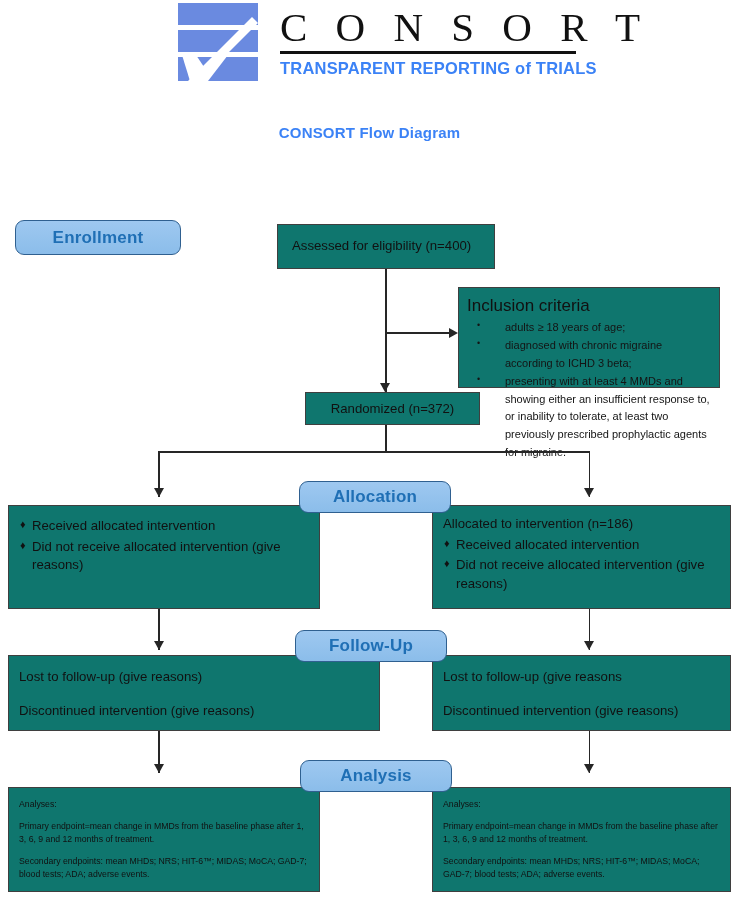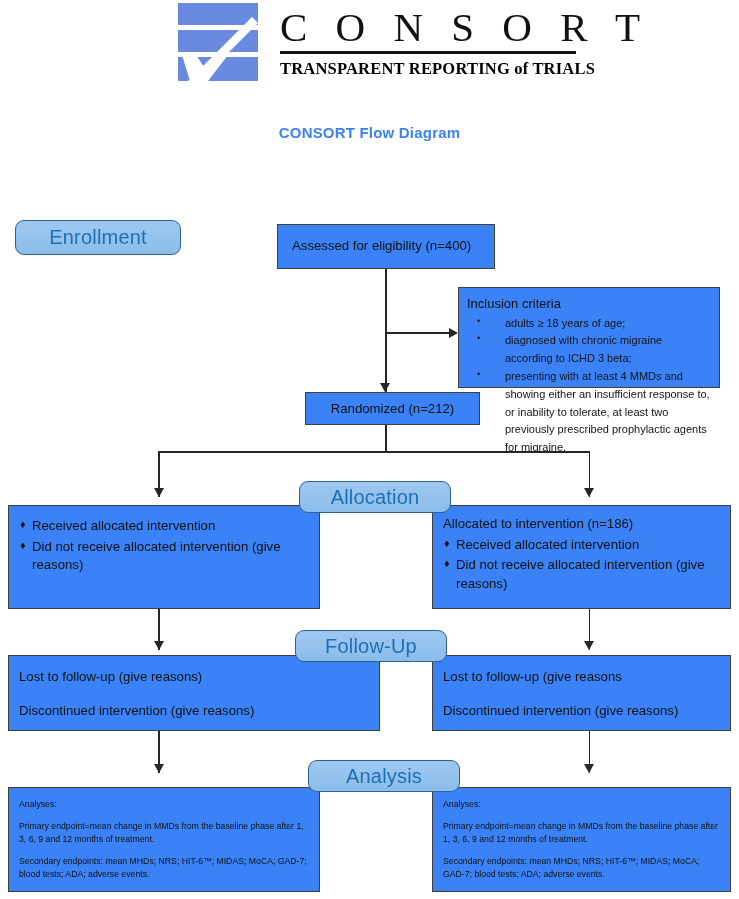--- a/index.html
+++ b/index.html
@@ -32,54 +32,54 @@
     letter-spacing: 9px;
     line-height: 44px;
     color: #111;
     white-space: nowrap;
   }
   .logo-rule {
     height: 3px; background: #111; margin-top: 2px; margin-bottom: 5px;
     width: 296px;
   }
   .logo-sub {
-    font-family: Liberation Serif, serif;
+    font-family: Liberation Sans, sans-serif;
     font-weight: bold;
     font-size: 16.5px;
     letter-spacing: 0.2px;
-    color: #000000;
+    color: #3b82f6;
     white-space: nowrap;
   }
 
   .diagram-title {
     position: absolute; left: 0; top: 124px; width: 739px;
     text-align: center;
     font-size: 15px; font-weight: bold; color: #3b82f6;
     letter-spacing: 0.2px;
   }
 
   
   .box {
     position: absolute;
     border: 1.3px solid #3f3f3f;
-    background: #3b82f6;
+    background: #0f766e;
     font-size: 13.2px;
     line-height: 1.42;
     color: #111;
   }
   .box .inner { padding: 9px 11px; }
 
   .badge {
     position: absolute;
     border: 1.4px solid #2f6090;
     border-radius: 9px;
     background: linear-gradient(#9ec8f0, #8bbdea);
     color: #1f6fb5;
-    font-weight: normal;
-    font-size: 20px;
+    font-weight: bold;
+    font-size: 17px;
     display: flex; align-items: center; justify-content: center;
     z-index: 6;
     letter-spacing: 0.2px;
   }
 
   
   .ln { position: absolute; background: #262626; z-index: 1; }
   .ln.v { width: 1.6px; }
   .ln.h { height: 1.6px; }
   .arrow-d {
@@ -110,21 +110,21 @@
   ul.dots { list-style: none; margin: 3px 0 0 0; padding: 0; }
   ul.dots > li {
     position: relative; padding-left: 38px;
     font-size: 11px; line-height: 1.62; color: #141414;
   }
   ul.dots > li::before {
     content: "\2022";
     position: absolute; left: 10px; top: -1px; font-size: 9px;
   }
 
-  .crit-title { font-size: 13px; line-height: 1.2; }
+  .crit-title { font-size: 17px; line-height: 1.2; }
 
   .small-txt { font-size: 8.7px; line-height: 1.5; }
   .small-txt p { margin: 0 0 9px 0; }
   .small-txt p:last-child { margin-bottom: 0; }
 </style>
 </head>
 <body>
 
 <div class="stage">
 
@@ -168,21 +168,21 @@
       <div class="crit-title">Inclusion criteria</div>
       <ul class="dots">
         <li>adults ≥ 18 years of age;</li>
         <li>diagnosed with chronic migraine according to ICHD 3 beta;</li>
         <li>presenting with at least 4 MMDs and showing either an insufficient response to, or inability to tolerate, at least two previously prescribed prophylactic agents for migraine.</li>
       </ul>
     </div>
   </div>
 
   <div class="box" style="left:305px; top:392px; width:175px; height:33px;">
-    <div class="inner" style="padding:7px 10px; text-align:center;">Randomized (n=212)</div>
+    <div class="inner" style="padding:7px 10px; text-align:center;">Randomized (n=372)</div>
   </div>
 
   <div class="ln v" style="left:385px; top:425px; height:26px;"></div>
   <div class="ln h" style="left:158px; top:451px; width:432px;"></div>
   <div class="ln v" style="left:158px; top:451px; height:46px;"></div>
   <div class="ln v" style="left:588.5px; top:451px; height:46px;"></div>
   <div class="arrow-d" style="left:153.8px; top:488px;"></div>
   <div class="arrow-d" style="left:584.3px; top:488px;"></div>
 
   <div class="badge" style="left:299px; top:481px; width:152px; height:32px;">Allocation</div>
@@ -227,21 +227,21 @@
       <div style="height:15px;"></div>
       <div>Discontinued intervention (give reasons)</div>
     </div>
   </div>
 
   <div class="ln v" style="left:158px; top:731px; height:42px;"></div>
   <div class="arrow-d" style="left:153.8px; top:764px;"></div>
   <div class="ln v" style="left:588.5px; top:731px; height:42px;"></div>
   <div class="arrow-d" style="left:584.3px; top:764px;"></div>
 
-  <div class="badge" style="left:308px; top:760px; width:152px; height:32px;">Analysis</div>
+  <div class="badge" style="left:300px; top:760px; width:152px; height:32px;">Analysis</div>
 
   <div class="box" style="left:8px; top:787px; width:312px; height:105px;">
     <div class="inner small-txt" style="padding:10px 10px;">
       <p>Analyses:</p>
       <p>Primary endpoint=mean change in MMDs from the baseline phase after 1, 3, 6, 9 and 12 months of treatment.</p>
       <p>Secondary endpoints: mean MHDs; NRS; HIT-6™; MIDAS; MoCA; GAD-7; blood tests; ADA; adverse events.</p>
     </div>
   </div>
 
   <div class="box" style="left:432px; top:787px; width:299px; height:105px;">

